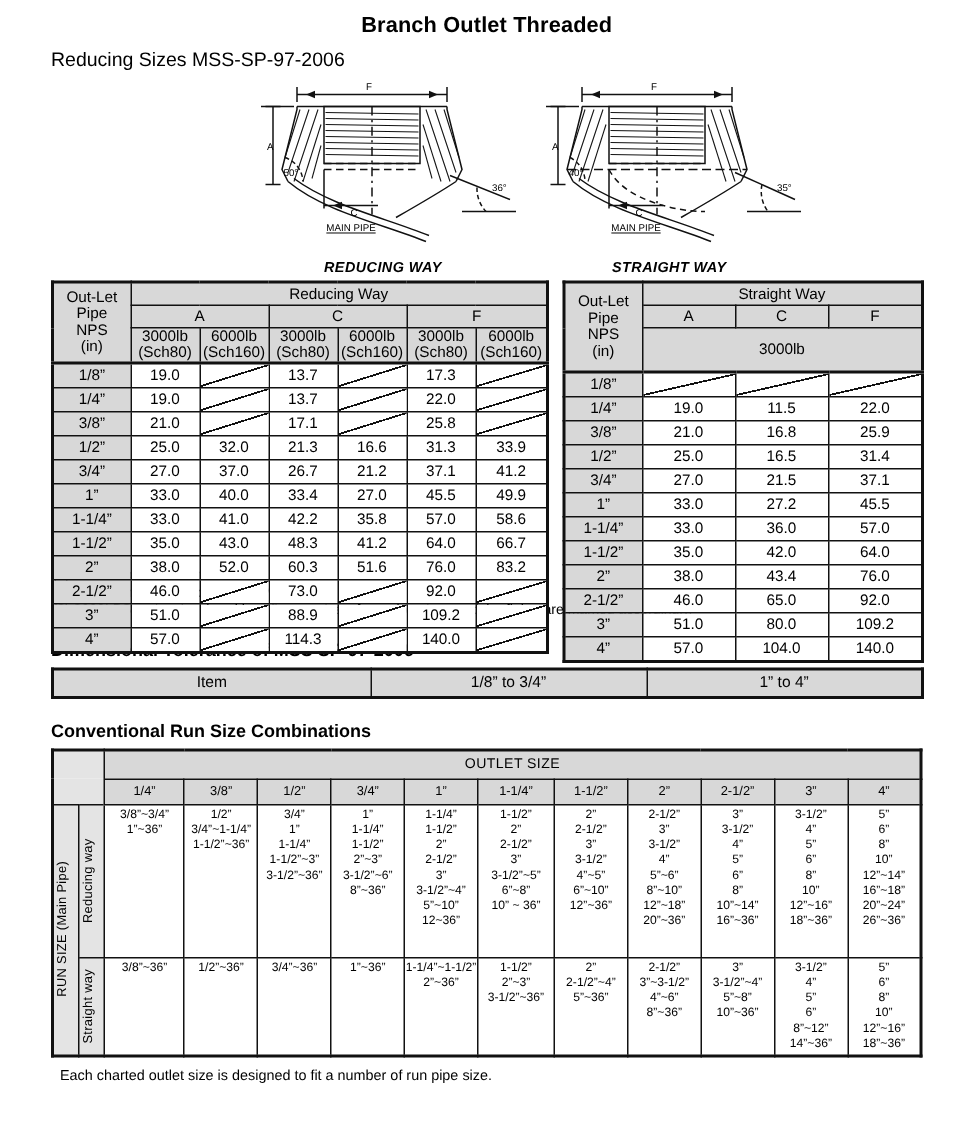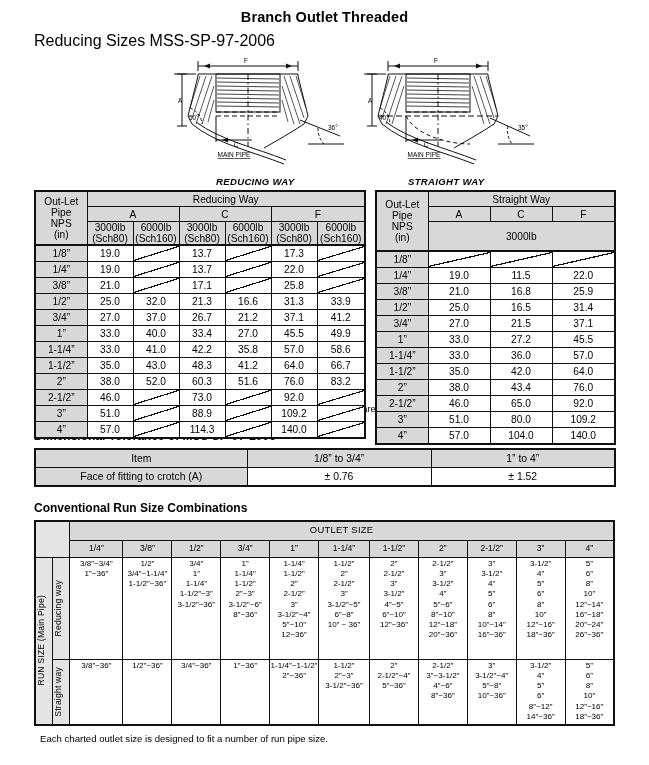--- a/index.html
+++ b/index.html
@@ -24,21 +24,21 @@
 
   
   .doc-title {
     text-align: center;
     font-size: 14.5px;
     font-weight: bold;
     letter-spacing: 0.1px;
     margin: 9px 0 0 0;
   }
   .subtitle {
-    font-size: 16px;
+    font-size: 13px;
     margin: 7px 0 0 34px;
   }
   .section-title {
     font-size: 12px;
     font-weight: bold;
     margin: 14px 0 5px 34px;
   }
   .footnotes {
     margin: 3px 0 0 35px;
     font-size: 9.4px;
@@ -609,25 +609,20 @@
         <col style="width:212px">
         <col style="width:184px">
         <col style="width:184px">
       </colgroup>
     <tbody>
       <tr>
         <td class="hdr">Item</td>
         <td class="hdr">1/8” to 3/4”</td>
         <td class="hdr">1” to 4”</td>
       </tr>
-      <tr>
-        <td class="rowhdr">Face of fitting to crotch (A)</td>
-        <td>± 0.76</td>
-        <td>± 1.52</td>
-      </tr>
     </tbody>
   </table>
 
   <div class="section-title">Conventional Run Size Combinations</div>
   <table id="run-table" class="outer">
     <colgroup>
       <col style="width:16px">
         <col style="width:16px">
       <col style="width:49px">
         <col style="width:45px">

